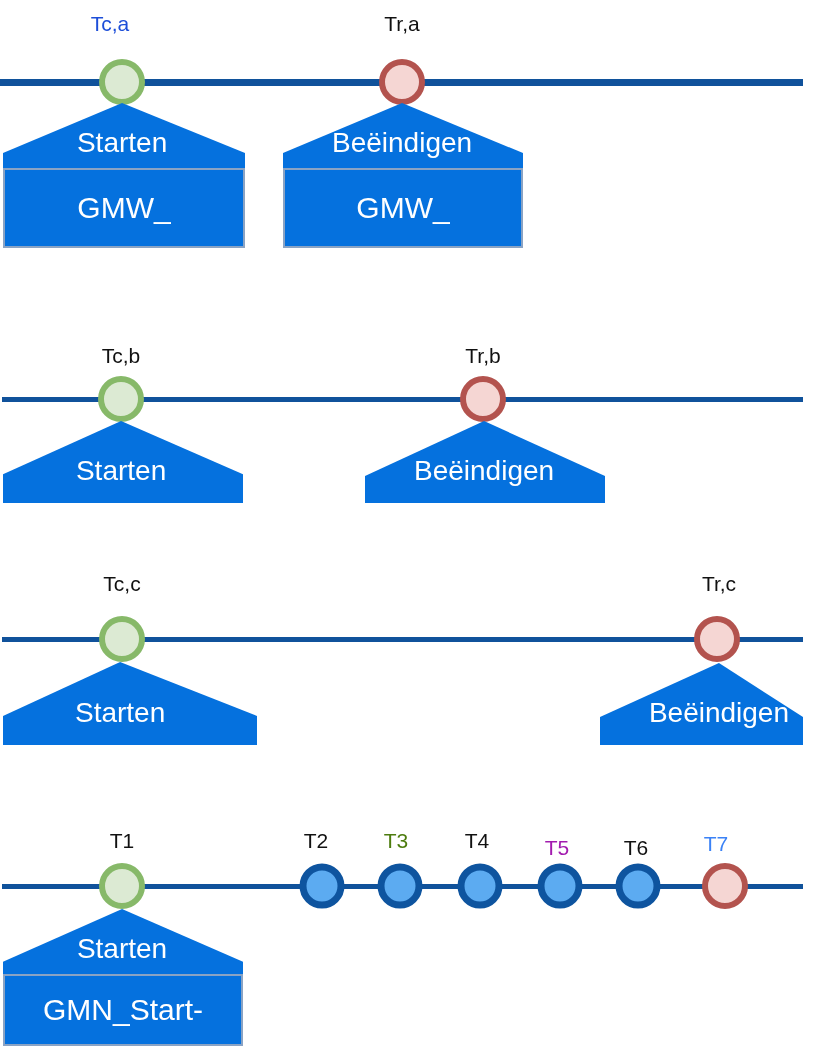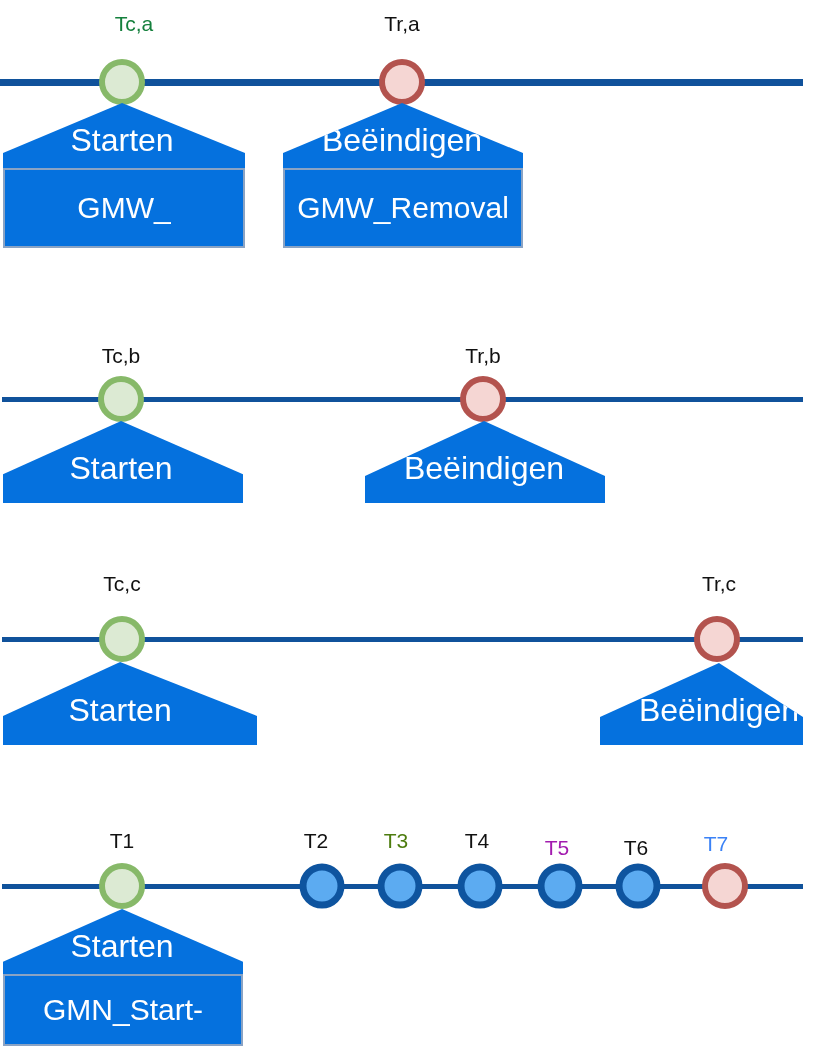--- a/index.html
+++ b/index.html
@@ -2,45 +2,44 @@
 <html><head>
 <meta charset="utf-8">
 <style>
   html,body{margin:0;padding:0;background:#ffffff;}
   body{font-family:"Liberation Sans", sans-serif;}
   #canvas{position:relative;width:840px;height:1056px;background:#ffffff;overflow:hidden;}
   .tl-line{position:absolute;}
   .ev-label{position:absolute;transform:translateX(-50%);font-size:21px;color:#111111;white-space:nowrap;}
   .ev-circle{position:absolute;border-radius:50%;box-sizing:border-box;transform:translate(-50%,-50%);}
   .pent{position:absolute;}
-  .pent-label{position:absolute;transform:translateX(-50%);font-size:32px;color:#ffffff;white-space:nowrap;margin-top:24px;}
+  .pent-label{position:absolute;transform:translateX(-50%);font-size:28px;color:#ffffff;white-space:nowrap;margin-top:24px;}
   .callout-box{position:absolute;box-sizing:border-box;border:2px solid #8aa3c4;display:flex;flex-direction:row;align-items:center;justify-content:center;text-align:center;color:#ffffff;font-size:30px;line-height:32px;}
 </style>
 </head>
 <body>
 
 <div id="canvas" style="background: rgb(255, 255, 255);">
     <div>
       <div class="tl-line" style="left: 0px; top: 78.5px; width: 803px; height: 7px; background: rgb(16, 82, 155);"></div>
-      <div class="ev-label" style="left: 134px; top: 12px; color: #15803d;">Tc,a</div>
+      <div class="ev-label" style="left: 110px; top: 12px; color: #1d4ed8;">Tc,a</div>
       <div class="ev-circle" style="width: 46px; height: 46px; border: 6px solid rgb(135, 185, 105); background: rgb(220, 234, 211); left: 122px; top: 82px;"></div>
       <div class="ev-label" style="left: 402px; top: 12px; color: rgb(17, 17, 17);">Tr,a</div>
       <div class="ev-circle" style="width: 46px; height: 46px; border: 6px solid rgb(179, 83, 78); background: rgb(245, 214, 211); left: 402px; top: 82px;"></div>
       <div class="pent" style="left: 3px; top: 103px; width: 242px; height: 65px; background: rgb(5, 113, 222); clip-path: polygon(49.2% 0px, 100% 77%, 100% 100%, 0px 100%, 0px 77%);">
         <div class="pent-label" style="left: 49.2%; bottom: 9px; color: rgb(255, 255, 255);">Starten</div>
       </div>
       <div class="callout-box" style="left: 3px; top: 168px; width: 242px; height: 80px; background: rgb(5, 113, 222); border-color: rgb(138, 163, 196); color: rgb(255, 255, 255);">
         <div>GMW_</div>
       </div>
       <div class="pent" style="left: 283px; top: 103px; width: 240px; height: 65px; background: rgb(5, 113, 222); clip-path: polygon(49.6% 0px, 100% 77%, 100% 100%, 0px 100%, 0px 77%);">
         <div class="pent-label" style="left: 49.6%; bottom: 9px; color: rgb(255, 255, 255);">Beëindigen</div>
       </div>
       <div class="callout-box" style="left: 283px; top: 168px; width: 240px; height: 80px; background: rgb(5, 113, 222); border-color: rgb(138, 163, 196); color: rgb(255, 255, 255);">
         <div>GMW_</div>
-        <div>Removal</div>
       </div>
     </div>
     <div>
       <div class="tl-line" style="left: 2px; top: 396.5px; width: 801px; height: 5px; background: rgb(16, 82, 155);"></div>
       <div class="ev-label" style="left: 121px; top: 344px; color: rgb(17, 17, 17);">Tc,b</div>
       <div class="ev-circle" style="width: 46px; height: 46px; border: 6px solid rgb(135, 185, 105); background: rgb(220, 234, 211); left: 121px; top: 399px;"></div>
       <div class="ev-label" style="left: 483px; top: 344px; color: rgb(17, 17, 17);">Tr,b</div>
       <div class="ev-circle" style="width: 46px; height: 46px; border: 6px solid rgb(179, 83, 78); background: rgb(245, 214, 211); left: 483px; top: 399px;"></div>
       <div class="pent" style="left: 3px; top: 421px; width: 240px; height: 82px; background: rgb(5, 113, 222); clip-path: polygon(49.2% 0px, 100% 65%, 100% 100%, 0px 100%, 0px 65%);">
         <div class="pent-label" style="left: 49.2%; bottom: 16px; color: rgb(255, 255, 255);">Starten</div>

